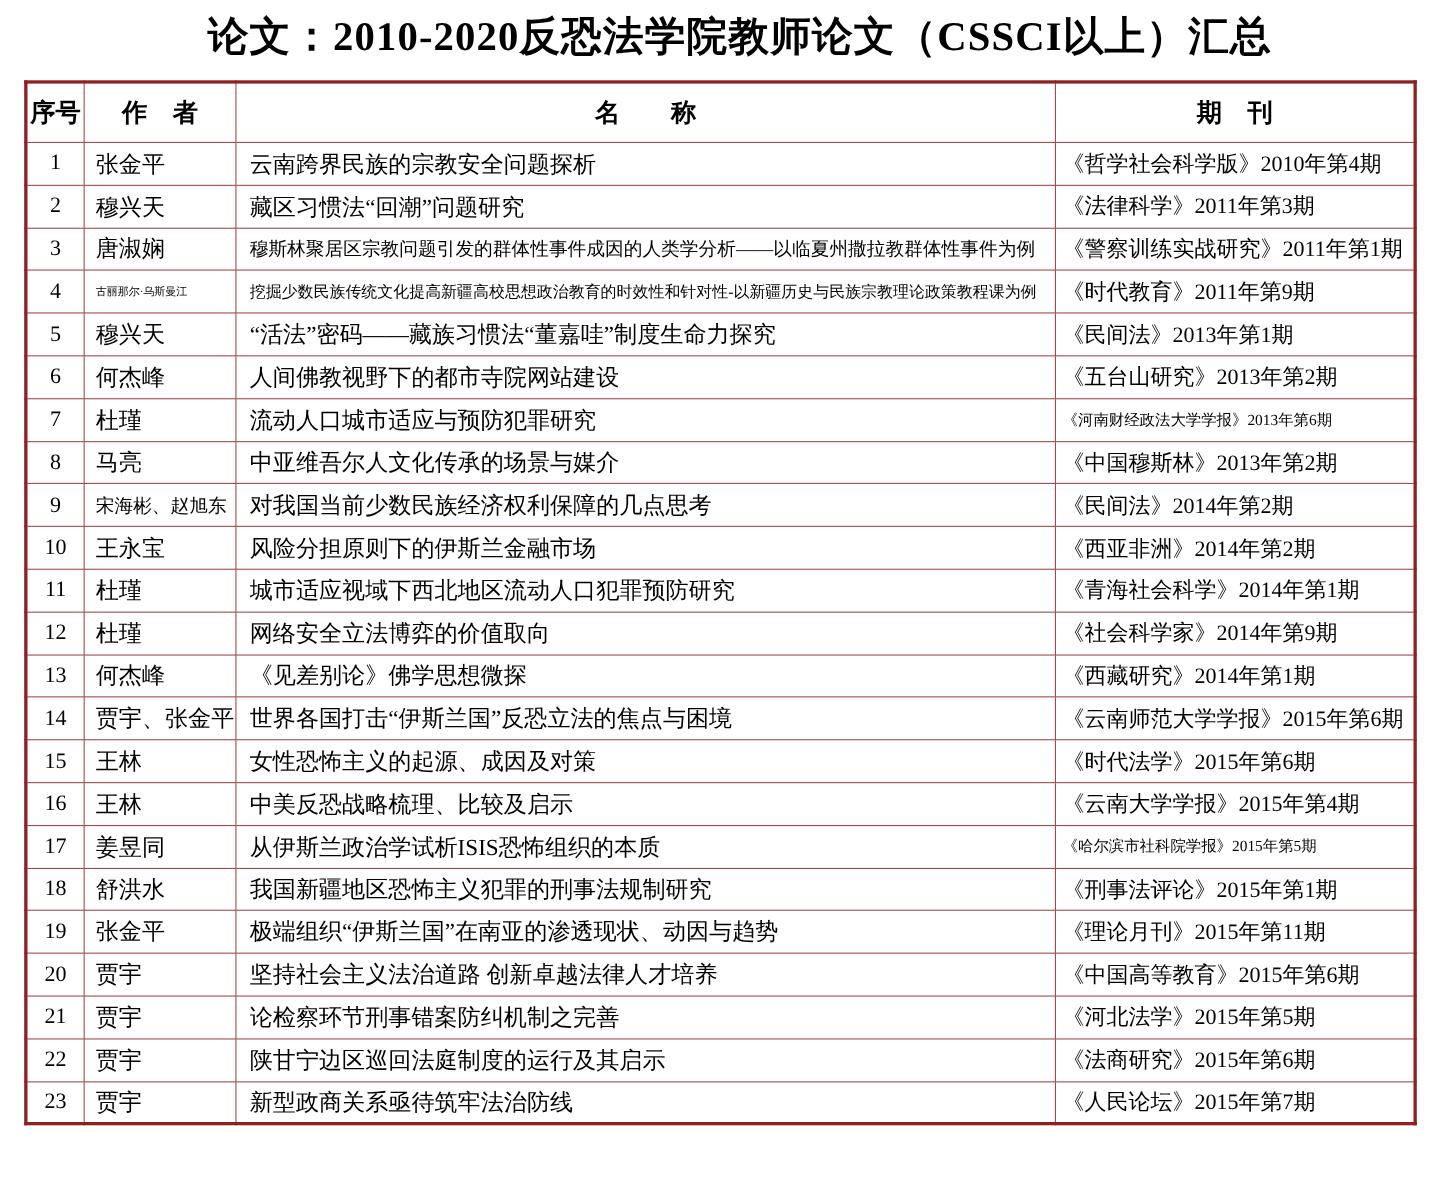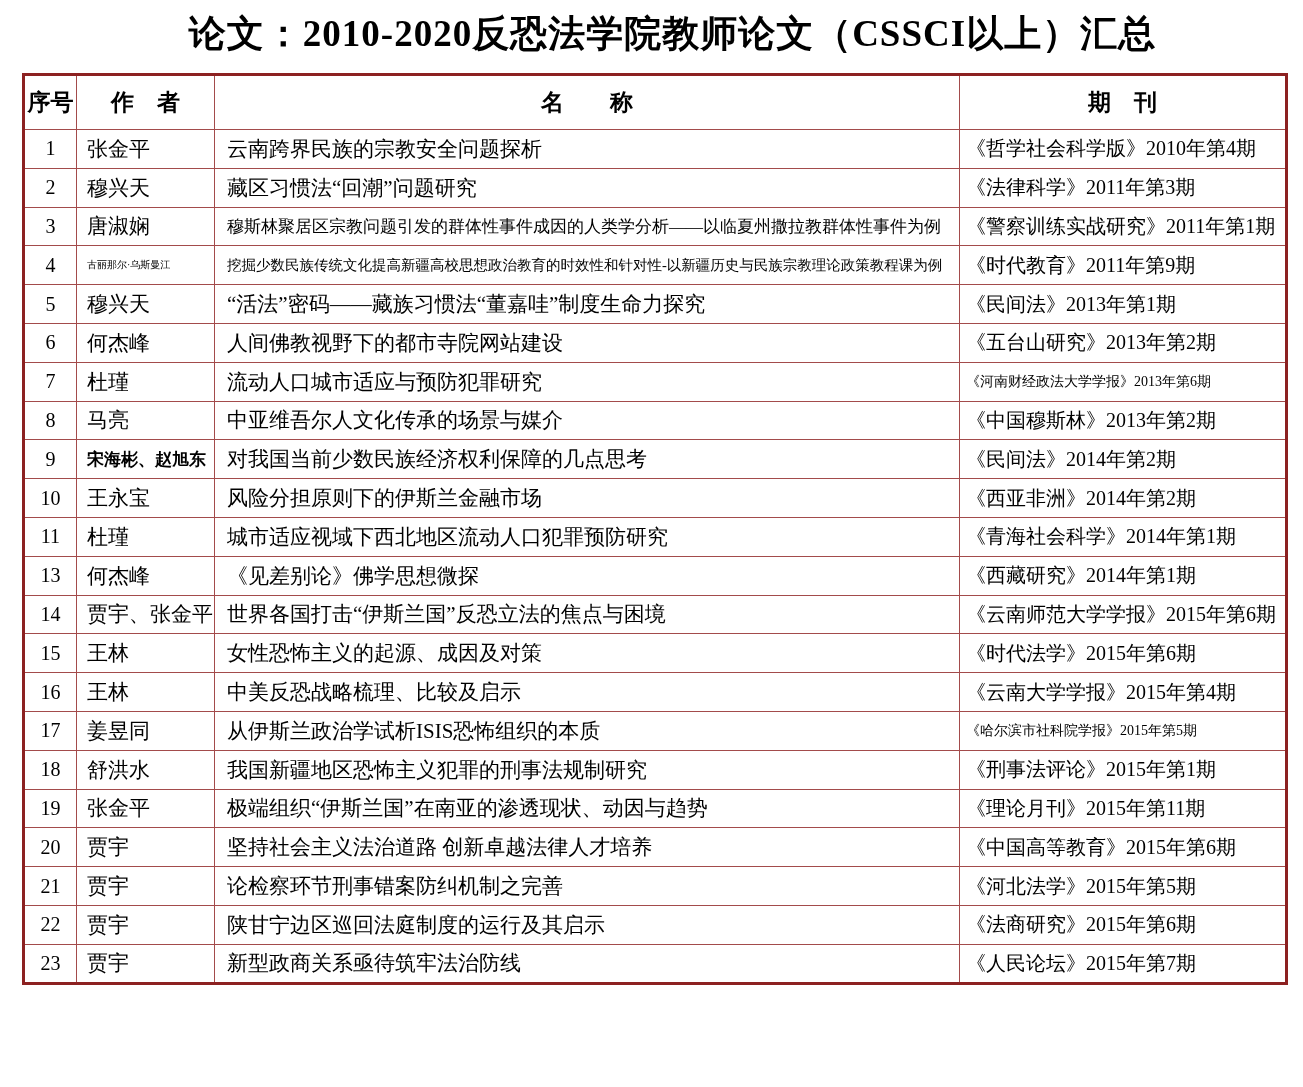--- a/index.html
+++ b/index.html
@@ -38,21 +38,21 @@
     font-size:23px;
     text-align:center;
     border-bottom:2px solid #9c3b3b;
   }
   tbody tr{height:38.8px;}
   tbody td{font-size:21px;}
   td.col-index{text-align:center;font-size:20px;}
   td.col-author{padding:0 4px 0 10px;}
   td.col-title{padding:0 2px 0 12px;}
   td.col-journal{padding:0 2px 0 6px;font-size:20px;}
-  td.col-author.sm{font-size:17px;font-weight:bold;}
+  td.col-author.sm{font-size:17px;}
   td.col-author.xs{font-size:10px;letter-spacing:0;margin-left:41px;}
   td.col-title.sm{font-size:17px;}
   td.col-title.xs{font-size:14.5px;}
   td.col-journal.sm{font-size:14px;}
 </style>
 </head>
 <body>
 
 <h1 class="page-title">论文：2010-2020反恐法学院教师论文（CSSCI以上）汇总</h1>
 
@@ -132,20 +132,26 @@
         <td class="col-title">风险分担原则下的伊斯兰金融市场</td>
         <td class="col-journal">《西亚非洲》2014年第2期</td>
       </tr>
       <tr>
         <td class="col-index">11</td>
         <td class="col-author">杜瑾</td>
         <td class="col-title">城市适应视域下西北地区流动人口犯罪预防研究</td>
         <td class="col-journal">《青海社会科学》2014年第1期</td>
       </tr>
       <tr>
+        <td class="col-index">12</td>
+        <td class="col-author">杜瑾</td>
+        <td class="col-title">网络安全立法博弈的价值取向</td>
+        <td class="col-journal">《社会科学家》2014年第9期</td>
+      </tr>
+      <tr>
         <td class="col-index">13</td>
         <td class="col-author">何杰峰</td>
         <td class="col-title">《见差别论》佛学思想微探</td>
         <td class="col-journal">《西藏研究》2014年第1期</td>
       </tr>
       <tr>
         <td class="col-index">14</td>
         <td class="col-author">贾宇、张金平</td>
         <td class="col-title">世界各国打击“伊斯兰国”反恐立法的焦点与困境</td>
         <td class="col-journal">《云南师范大学学报》2015年第6期</td>

